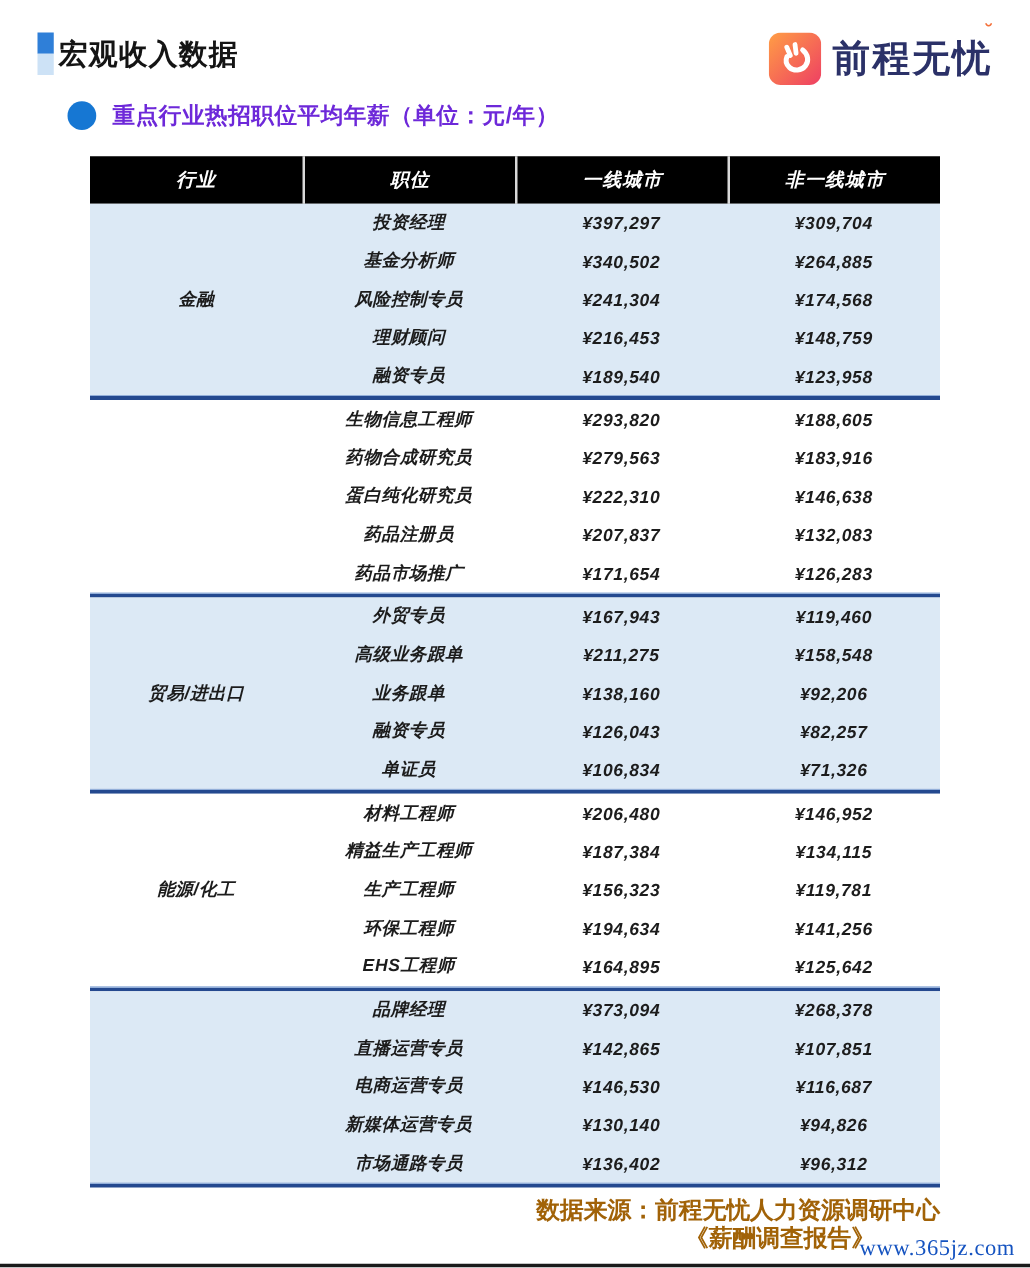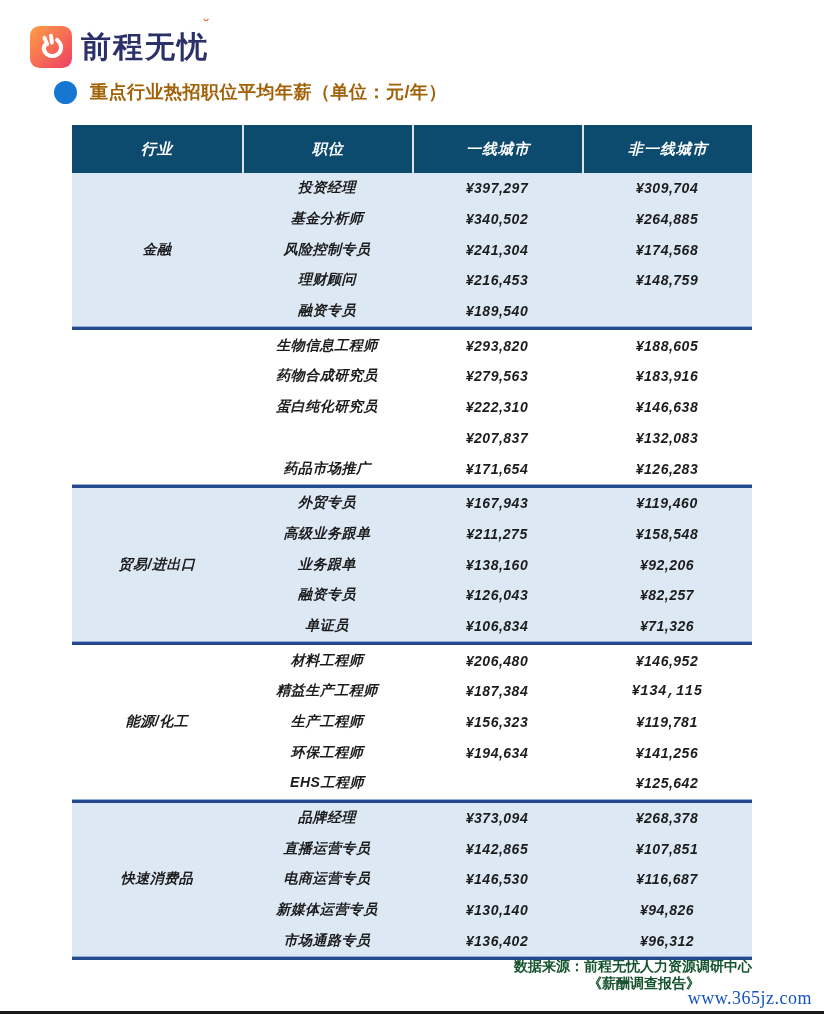--- a/index.html
+++ b/index.html
@@ -36,28 +36,28 @@
   }
   
   .subtitle-row {
     position: absolute; top: 80px; left: 54px;
     display: flex; align-items: center;
   }
   .subtitle-bullet {
     width: 23px; height: 23px; border-radius: 50%;
     background: #1677d3; margin-right: 13px; flex: 0 0 auto;
   }
-  .subtitle-text { font-size: 18px; font-weight: bold; color: #a16207; letter-spacing: 0.5px; }
+  .subtitle-text { font-size: 18px; font-weight: bold; color: #6d28d9; letter-spacing: 0.5px; }
   
   .salary-table {
     position: absolute; top: 125px; left: 72px; width: 680px;
   }
   .thead {
     display: grid; grid-template-columns: repeat(4, 1fr);
-    background: #0c4a6e; height: 48px;
+    background: #000000; height: 38px;
   }
   .th {
     display: flex; align-items: center; justify-content: center;
     color: #ffffff; font-size: 15px; font-weight: bold; font-style: italic;
     letter-spacing: 1px;
   }
   .th + .th { border-left: 2px solid rgba(255,255,255,0.85); }
   .group {
     display: grid; grid-template-columns: repeat(4, 1fr);
     grid-auto-rows: 30.7px;
@@ -70,38 +70,45 @@
     letter-spacing: 0.5px; white-space: nowrap;
   }
   .cell.industry { grid-column: 1; grid-row: 1 / span 5; }
   .group-sep {
     height: 4px;
     background: linear-gradient(to bottom, #93afd9 0, #93afd9 1px, #24498f 1px, #24498f 100%);
   }
   
   .footer {
     position: absolute; top: 958px; left: 72px; width: 680px;
-    text-align: right; color: #14532d; font-weight: bold; font-size: 14px;
+    text-align: right; color: #a16207; font-weight: bold; font-size: 19px;
     line-height: 1.2;
   }
   .footer .src-line2 { padding-right: 52px; }
   .watermark {
     position: absolute; right: 12px; bottom: 5px;
     font-family: "Liberation Serif", serif;
     font-size: 18px; color: #1553c0; letter-spacing: 0.5px;
   }
   .bottom-line {
     position: absolute; left: 0; bottom: 0; width: 100%; height: 3px;
     background: #1a1a1a;
   }
 </style>
 </head>
 <body>
 
 <div class="page-header">
+  <div class="title-wrap">
+    <div class="title-marker">
+      <div class="m-top"></div>
+        <div class="m-bottom"></div>
+    </div>
+    <div class="page-title">宏观收入数据</div>
+  </div>
   <div class="logo">
     <svg class="logo-icon" viewBox="0 0 48 48">
       <defs>
         <linearGradient id="logograd" x1="0" y1="0" x2="1" y2="1">
           <stop offset="0" stop-color="#ff9e45"></stop>
           <stop offset="1" stop-color="#ee3f63"></stop>
         </linearGradient>
       </defs>
       <rect width="48" height="48" rx="11" fill="url(#logograd)"></rect>
       <path d="M31 16 c5 4 6 10 2.5 14.5 c-3.5 4.5 -10.5 5 -14.5 1.5 c-3 -2.6 -3.8 -6.5 -2.3 -10" stroke="#ffffff" stroke-width="4.6" fill="none" stroke-linecap="round"></path>
@@ -137,32 +144,34 @@
         <div class="cell" style="grid-area: 2 / 3;">¥340,502</div>
         <div class="cell" style="grid-area: 2 / 4;">¥264,885</div>
         <div class="cell" style="grid-area: 3 / 2;">风险控制专员</div>
         <div class="cell" style="grid-area: 3 / 3;">¥241,304</div>
         <div class="cell" style="grid-area: 3 / 4;">¥174,568</div>
         <div class="cell" style="grid-area: 4 / 2;">理财顾问</div>
         <div class="cell" style="grid-area: 4 / 3;">¥216,453</div>
         <div class="cell" style="grid-area: 4 / 4;">¥148,759</div>
         <div class="cell" style="grid-area: 5 / 2;">融资专员</div>
         <div class="cell" style="grid-area: 5 / 3;">¥189,540</div>
+        <div class="cell" style="grid-area: 5 / 4;">¥123,958</div>
       </div>
       <div class="group-sep"></div>
       <div class="group plain">
         <div class="cell" style="grid-area: 1 / 2;">生物信息工程师</div>
         <div class="cell" style="grid-area: 1 / 3;">¥293,820</div>
         <div class="cell" style="grid-area: 1 / 4;">¥188,605</div>
         <div class="cell" style="grid-area: 2 / 2;">药物合成研究员</div>
         <div class="cell" style="grid-area: 2 / 3;">¥279,563</div>
         <div class="cell" style="grid-area: 2 / 4;">¥183,916</div>
         <div class="cell" style="grid-area: 3 / 2;">蛋白纯化研究员</div>
         <div class="cell" style="grid-area: 3 / 3;">¥222,310</div>
         <div class="cell" style="grid-area: 3 / 4;">¥146,638</div>
+        <div class="cell" style="grid-area: 4 / 2;">药品注册员</div>
         <div class="cell" style="grid-area: 4 / 3; font-style: italic;">¥207,837</div>
         <div class="cell" style="grid-area: 4 / 4;">¥132,083</div>
         <div class="cell" style="grid-area: 5 / 2;">药品市场推广</div>
         <div class="cell" style="grid-area: 5 / 3;">¥171,654</div>
         <div class="cell" style="grid-area: 5 / 4;">¥126,283</div>
       </div>
       <div class="group-sep"></div>
       <div class="group tint">
         <div class="cell industry">贸易/进出口</div>
         <div class="cell" style="grid-area: 1 / 2;">外贸专员</div>
@@ -182,33 +191,33 @@
         <div class="cell" style="grid-area: 5 / 4;">¥71,326</div>
       </div>
       <div class="group-sep"></div>
       <div class="group plain">
         <div class="cell industry">能源/化工</div>
         <div class="cell" style="grid-area: 1 / 2;">材料工程师</div>
         <div class="cell" style="grid-area: 1 / 3;">¥206,480</div>
         <div class="cell" style="grid-area: 1 / 4;">¥146,952</div>
         <div class="cell" style="grid-area: 2 / 2;">精益生产工程师</div>
         <div class="cell" style="grid-area: 2 / 3;">¥187,384</div>
-        <div class="cell" style="grid-area: 2 / 4; font-family: Liberation Mono, monospace;">¥134,115</div>
+        <div class="cell" style="grid-area: 2 / 4;">¥134,115</div>
         <div class="cell" style="grid-area: 3 / 2;">生产工程师</div>
         <div class="cell" style="grid-area: 3 / 3;">¥156,323</div>
         <div class="cell" style="grid-area: 3 / 4;">¥119,781</div>
         <div class="cell" style="grid-area: 4 / 2;">环保工程师</div>
         <div class="cell" style="grid-area: 4 / 3;">¥194,634</div>
         <div class="cell" style="grid-area: 4 / 4;">¥141,256</div>
         <div class="cell" style="grid-area: 5 / 2;">EHS工程师</div>
+        <div class="cell" style="grid-area: 5 / 3;">¥164,895</div>
         <div class="cell" style="grid-area: 5 / 4;">¥125,642</div>
       </div>
       <div class="group-sep"></div>
       <div class="group tint">
-        <div class="cell industry">快速消费品</div>
         <div class="cell" style="grid-area: 1 / 2;">品牌经理</div>
         <div class="cell" style="grid-area: 1 / 3;">¥373,094</div>
         <div class="cell" style="grid-area: 1 / 4;">¥268,378</div>
         <div class="cell" style="grid-area: 2 / 2;">直播运营专员</div>
         <div class="cell" style="grid-area: 2 / 3;">¥142,865</div>
         <div class="cell" style="grid-area: 2 / 4;">¥107,851</div>
         <div class="cell" style="grid-area: 3 / 2;">电商运营专员</div>
         <div class="cell" style="grid-area: 3 / 3;">¥146,530</div>
         <div class="cell" style="grid-area: 3 / 4;">¥116,687</div>
         <div class="cell" style="grid-area: 4 / 2;">新媒体运营专员</div>

